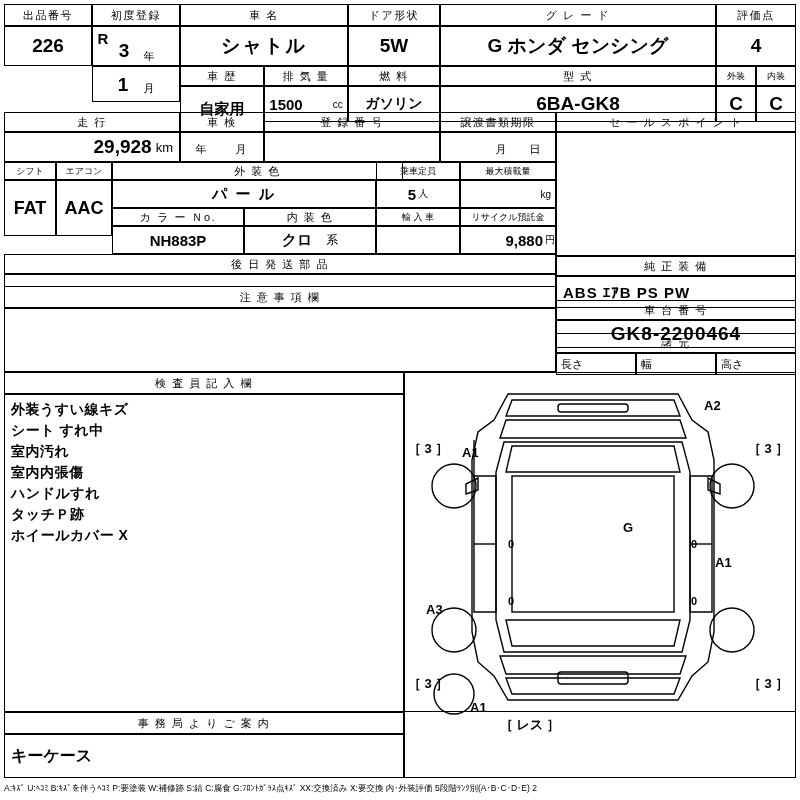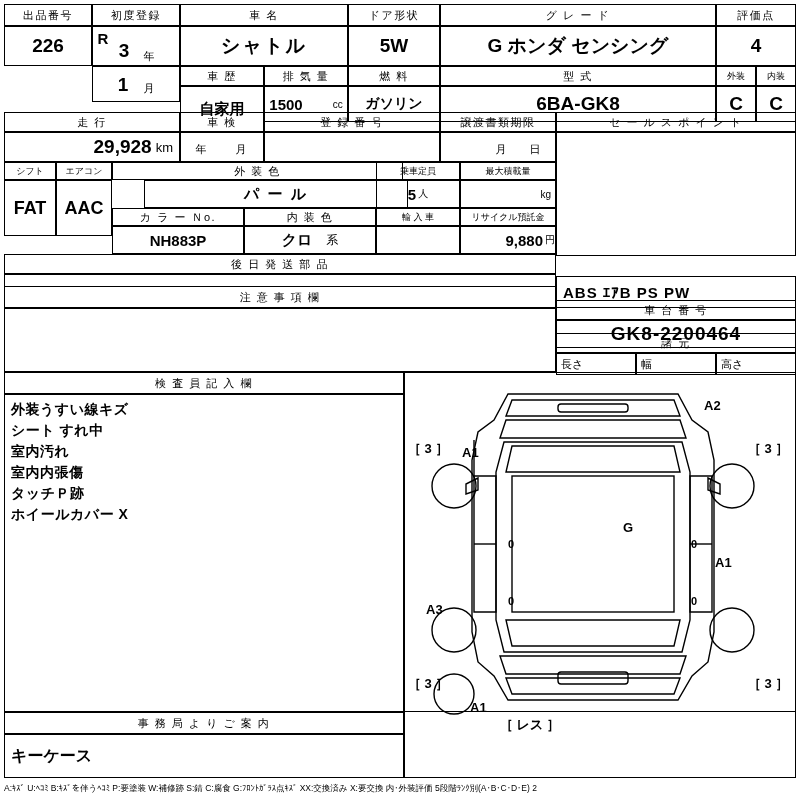--- a/index.html
+++ b/index.html
@@ -95,21 +95,21 @@
   </div>
 
   <div class="bx cell xs" style="left:4px;top:162px;width:52px;height:18px;">シフト</div>
   <div class="bx cell xs" style="left:56px;top:162px;width:56px;height:18px;">エアコン</div>
   <div class="bx cell hdr" style="left:112px;top:162px;width:291px;height:18px;">外 装 色</div>
   <div class="bx cell xs" style="left:376px;top:162px;width:84px;height:18px;">乗車定員</div>
   <div class="bx cell xs" style="left:460px;top:162px;width:96px;height:18px;">最大積載量</div>
 
   <div class="bx cell big" style="left:4px;top:180px;width:52px;height:56px;font-size:18px;">FAT</div>
   <div class="bx cell big" style="left:56px;top:180px;width:56px;height:56px;font-size:18px;">AAC</div>
-  <div class="bx cell med" style="left:112px;top:180px;width:264px;height:28px;letter-spacing:2px;margin-left:32px;">パ ー ル</div>
+  <div class="bx cell med" style="left:112px;top:180px;width:264px;height:28px;letter-spacing:2px;">パ ー ル</div>
   <div class="bx" style="left:376px;top:180px;width:84px;height:28px;display:flex;align-items:center;justify-content:center;">
     <span class="med">5</span>
       <span class="unit">人</span>
   </div>
   <div class="bx" style="left:460px;top:180px;width:96px;height:28px;display:flex;align-items:center;justify-content:flex-end;padding-right:4px;">
     <span class="med"></span>
       <span class="unit">kg</span>
   </div>
 
   <div class="bx cell hdr" style="left:112px;top:208px;width:132px;height:18px;">カ ラ ー Ｎo.</div>
@@ -126,20 +126,21 @@
   <div class="bx" style="left:460px;top:226px;width:96px;height:28px;display:flex;align-items:center;justify-content:flex-end;">
     <span class="med">9,880</span>
       <span class="unit">円</span>
   </div>
 
   <div class="bx cell hdr" style="left:4px;top:254px;width:552px;height:20px;">後 日 発 送 部 品</div>
   <div class="bx" style="left:4px;top:274px;width:552px;height:34px;">
     <div class="sm" style="padding:4px;"></div>
   </div>
 
+  <div class="bx cell hdr" style="left:556px;top:256px;width:240px;height:20px;">純 正 装 備</div>
   <div class="bx" style="left:556px;top:276px;width:240px;height:32px;display:flex;align-items:center;padding-left:6px;">
     <span class="med" style="letter-spacing:1px;">ABS ｴｱB PS PW</span>
   </div>
 
   <div class="bx cell hdr" style="left:4px;top:286px;width:552px;height:22px;">注 意 事 項 欄</div>
   <div class="bx" style="left:4px;top:308px;width:552px;height:64px;">
     <div class="sm" style="padding:4px;"></div>
   </div>
 
   <div class="bx cell hdr" style="left:556px;top:300px;width:240px;height:20px;">車 台 番 号</div>
@@ -149,20 +150,21 @@
   <div class="bx cell sm" style="left:636px;top:353px;width:80px;height:22px;justify-content:flex-start;padding-left:4px;">幅</div>
   <div class="bx cell sm" style="left:716px;top:353px;width:80px;height:22px;justify-content:flex-start;padding-left:4px;">高さ</div>
 
   <div class="bx cell hdr" style="left:4px;top:372px;width:400px;height:22px;">検 査 員 記 入 欄</div>
   <div class="bx" style="left:4px;top:394px;width:400px;height:318px;">
     <div class="insp-list" id="insp">
         <div>外装うすい線キズ</div>
         <div>シート すれ中</div>
         <div>室内汚れ</div>
         <div>室内内張傷</div>
+        <div>ハンドルすれ</div>
         <div>タッチＰ跡</div>
         <div>ホイールカバー X</div>
       </div>
   </div>
 
   <div class="bx" style="left:404px;top:372px;width:392px;height:340px;"></div>
 
   <div class="bx cell hdr" style="left:4px;top:712px;width:400px;height:22px;">事 務 局 よ り ご 案 内</div>
   <div class="bx" style="left:4px;top:734px;width:400px;height:44px;display:flex;align-items:center;padding-left:6px;">
     <span class="med" style="font-size:16px;">キーケース</span>

